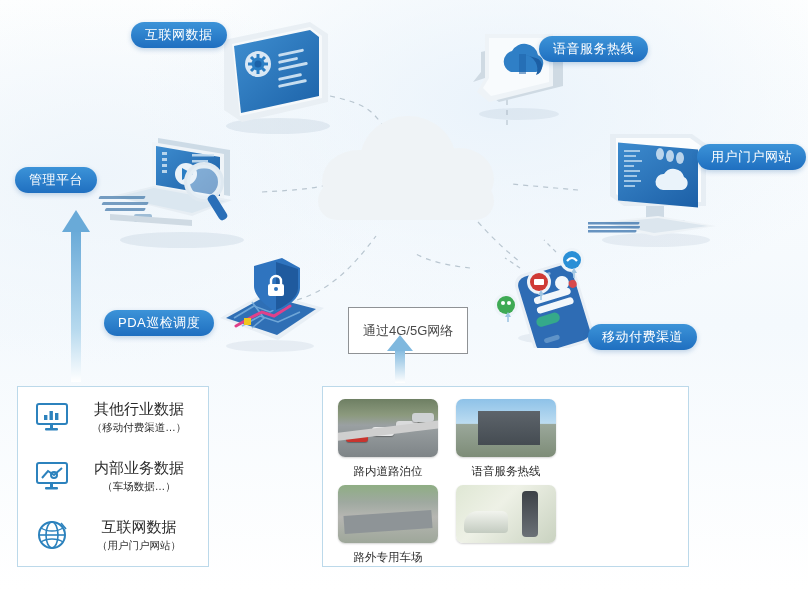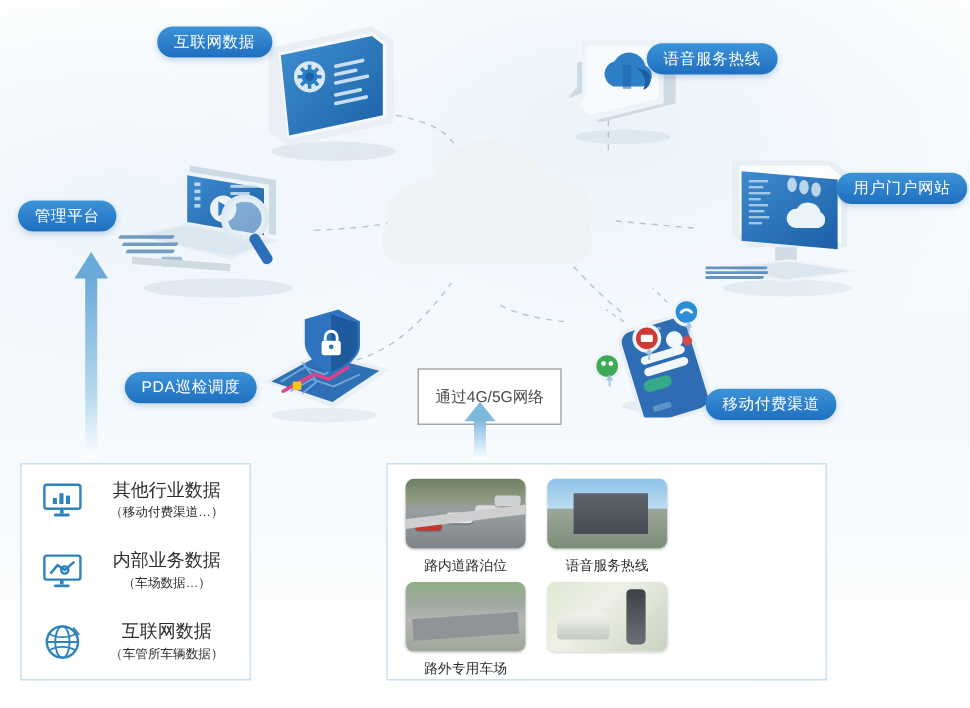--- a/index.html
+++ b/index.html
@@ -416,21 +416,21 @@
           <circle cx="17" cy="16" r="13" fill="none" stroke="#2c82bd" stroke-width="2"></circle>
           <ellipse cx="17" cy="16" rx="6" ry="13" fill="none" stroke="#2c82bd" stroke-width="1.6"></ellipse>
           <path d="M4,16 H30" stroke="#2c82bd" stroke-width="1.6"></path>
           <path d="M6,9 C12,13 22,13 28,9" fill="none" stroke="#2c82bd" stroke-width="1.4"></path>
           <path d="M6,23 C12,19 22,19 28,23" fill="none" stroke="#2c82bd" stroke-width="1.4"></path>
           <path d="M26,4 L31,10" stroke="#2c82bd" stroke-width="1.6"></path>
         </svg>
       </div>
       <div class="txt">
         <div class="l1">互联网数据</div>
-        <div class="l2">（车管所车辆数据）</div>
+        <div class="l2">（用户门户网站）</div>
       </div>
     </div>
   </div>
 
   <div class="scenecard">
     <div class="scenegrid">
 
       <div class="scene">
         <div class="thumb th-street">
           <span class="car" style="left:8px;top:34px;background:#c8342e;"></span>

